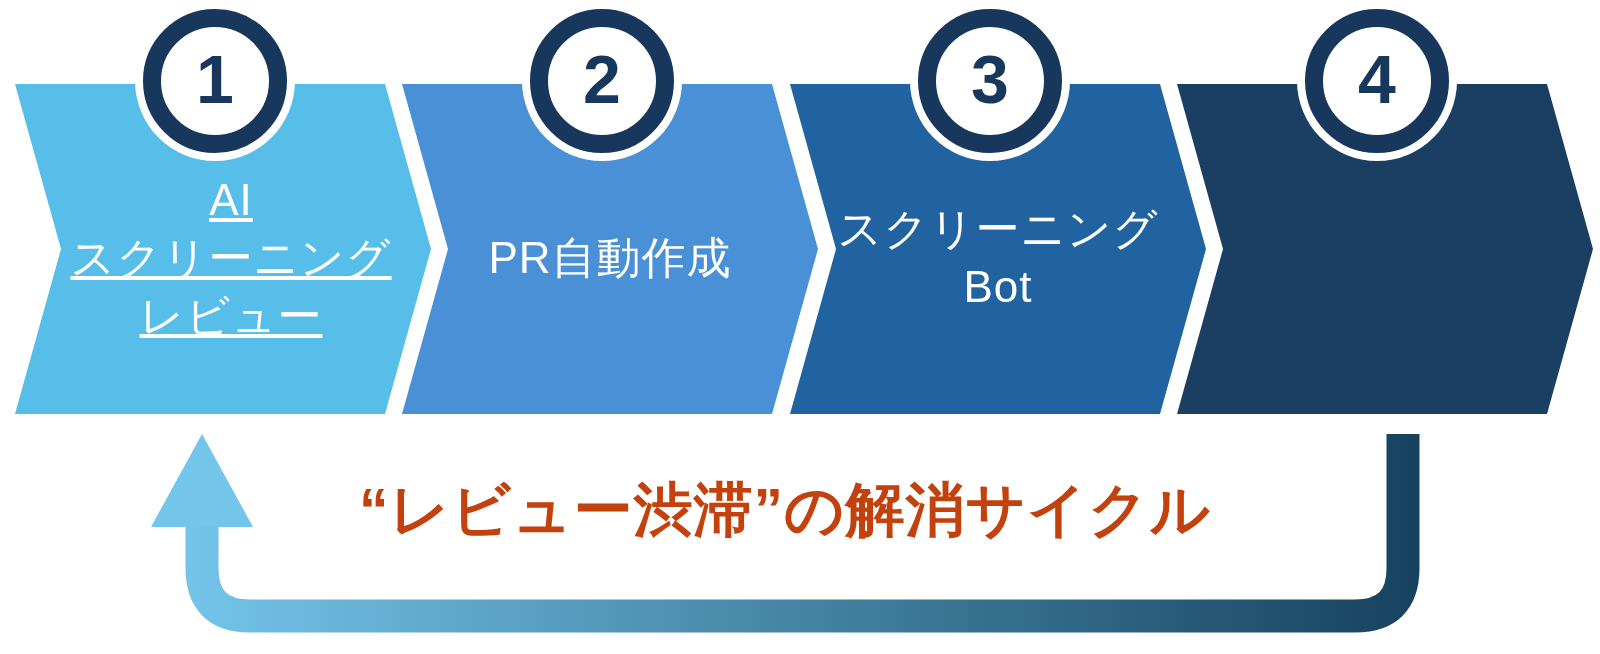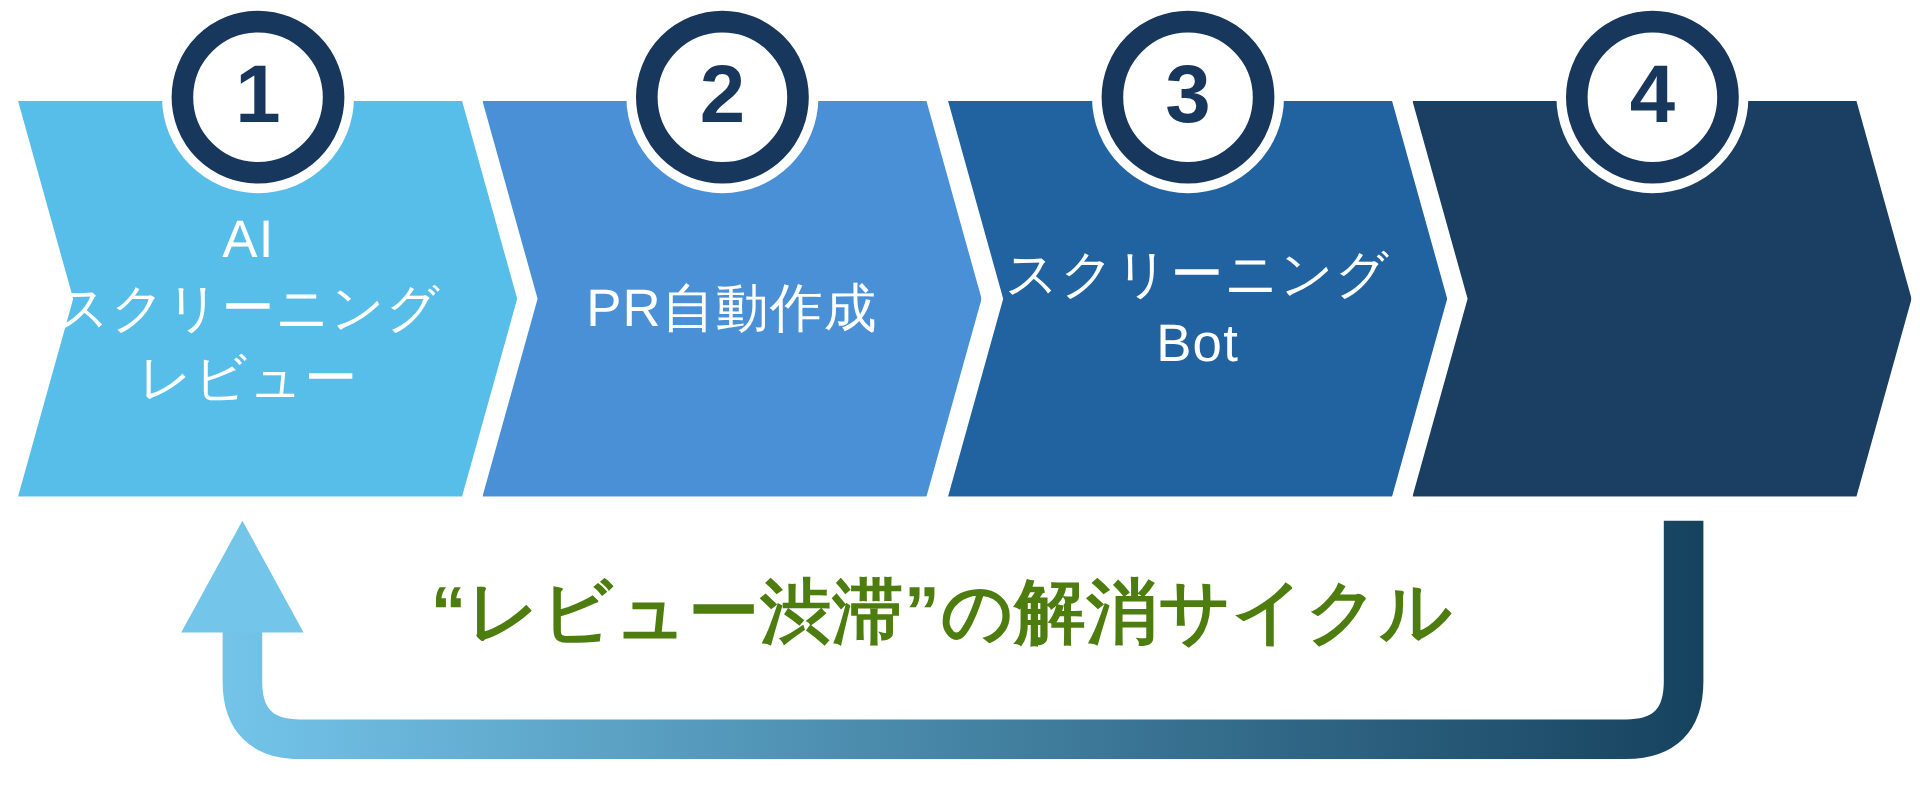--- a/index.html
+++ b/index.html
@@ -17,21 +17,21 @@
   .chev-3{left:790px;}
   .chev-4{left:1177px;}
   
   .step-label{
     position:absolute;top:84px;height:330px;width:356px;
     display:flex;align-items:center;justify-content:center;
     padding-top:18px;box-sizing:border-box;
     color:#ffffff;font-size:44px;line-height:1.32;text-align:center;
     white-space:pre-line;letter-spacing:1px;
   }
-  .lab-1{left:29px;}
+  .lab-1{left:53px;text-decoration:underline;}
   .lab-2{left:432px;}
   .lab-3{left:820px;}
   .lab-4{left:1207px;}
   
   .badge{
     position:absolute;top:9px;width:108px;height:108px;border-radius:50%;
     background:#ffffff;border:18px solid #17375C;box-shadow:0 0 0 8px #ffffff;
     display:flex;align-items:center;justify-content:center;
   }
   .badge-1{left:143px;}
@@ -85,15 +85,15 @@
   <div class="badge badge-2" style="border-color: rgb(23, 55, 92); background: rgb(255, 255, 255);">
     <span class="badge-num" style="color: rgb(23, 55, 92);">2</span>
   </div>
   <div class="badge badge-3" style="border-color: rgb(23, 55, 92); background: rgb(255, 255, 255);">
     <span class="badge-num" style="color: rgb(23, 55, 92);">3</span>
   </div>
   <div class="badge badge-4" style="border-color: rgb(23, 55, 92); background: rgb(255, 255, 255);">
     <span class="badge-num" style="color: rgb(23, 55, 92);">4</span>
   </div>
 
-  <div class="cycle-title" style="color: #4d7c0f;">“レビュー渋滞”の解消サイクル</div>
+  <div class="cycle-title" style="color: #c2410c;">“レビュー渋滞”の解消サイクル</div>
 
 </div>
 
 </body></html>

